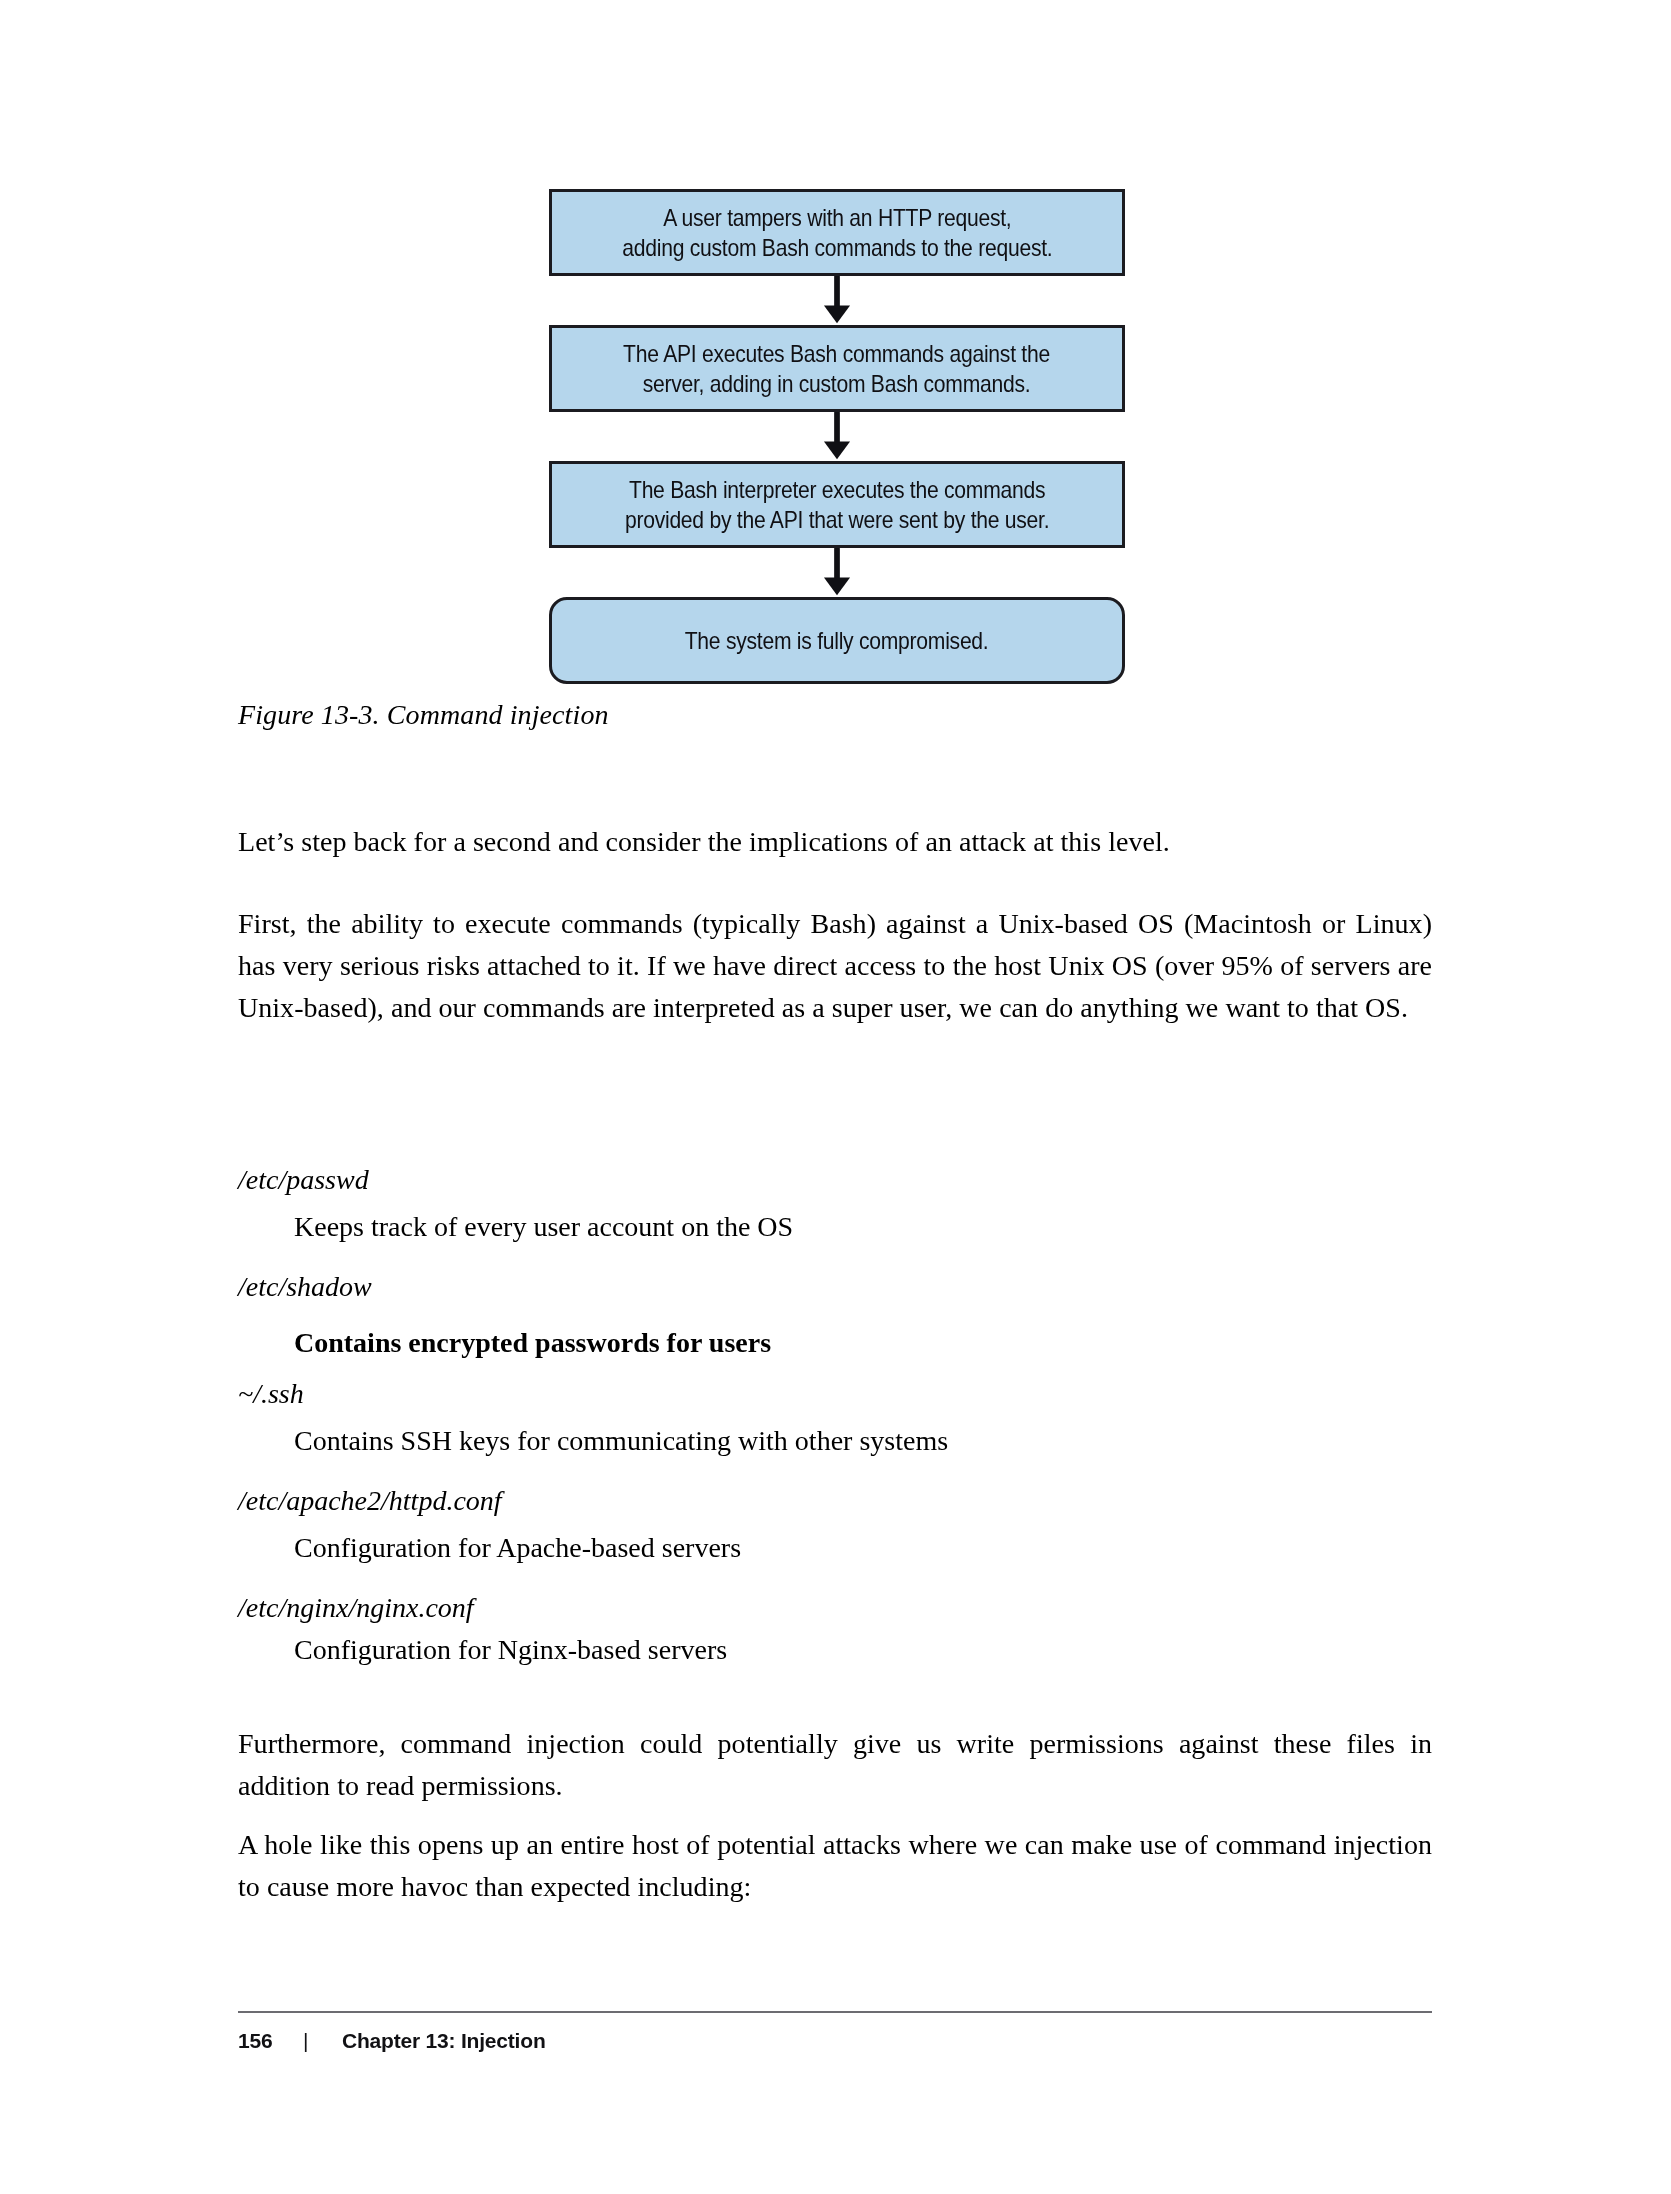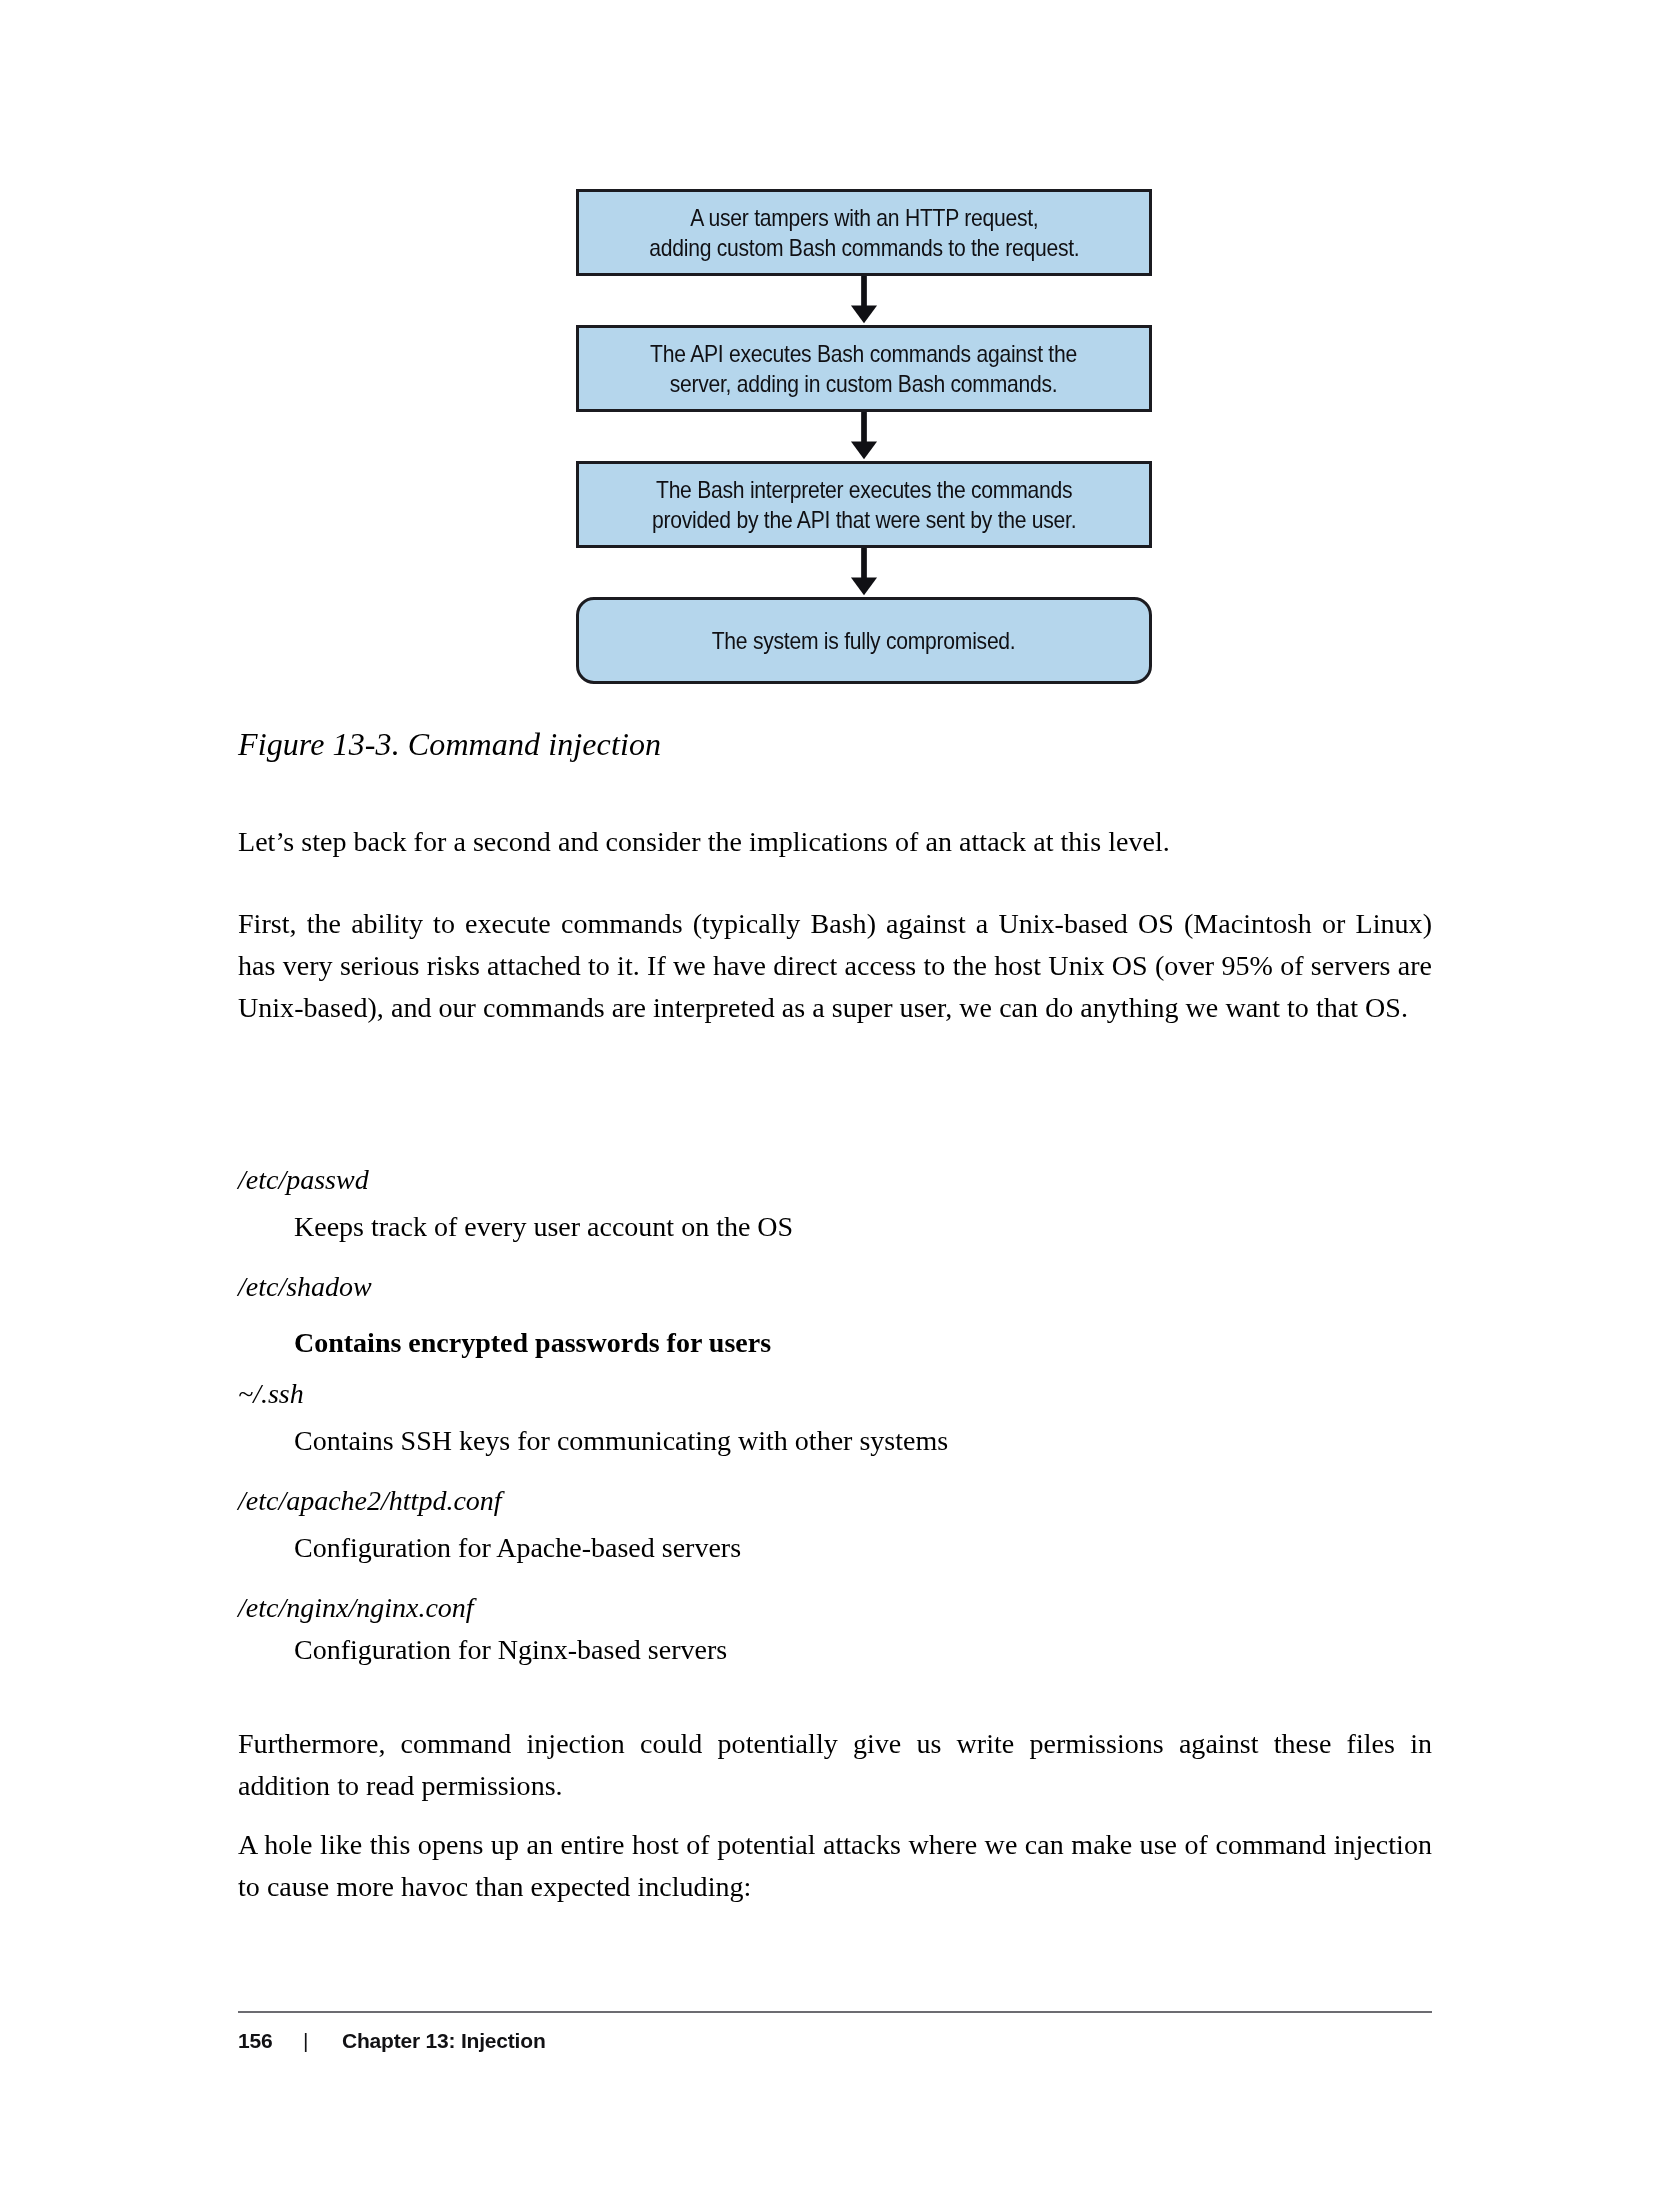--- a/index.html
+++ b/index.html
@@ -21,21 +21,21 @@
     position: absolute;
     left: 0; top: 0;
     width: 1672px;
     height: 2194px;
     background: #ffffff;
   }
 
   
   .figure {
     position: absolute;
-    left: 576px;
+    left: 549px;
     top: 189px;
     width: 576px;
   }
   .flow-box {
     box-sizing: border-box;
     width: 576px;
     background: #b5d6ec;
     border: 3.3px solid #1b1b20;
     display: flex;
     align-items: center;
@@ -64,23 +64,23 @@
   .connector svg {
     position: absolute;
     left: 0;
     top: 0;
   }
 
   
   .caption {
     position: absolute;
     left: 238px;
-    top: 725px;
+    top: 698px;
     font-style: italic;
-    font-size: 32px;
+    font-size: 28px;
     line-height: 1.2;
     letter-spacing: 0.1px;
   }
 
   
   .para {
     position: absolute;
     left: 238px;
     width: 1194px;
     font-size: 28px;

